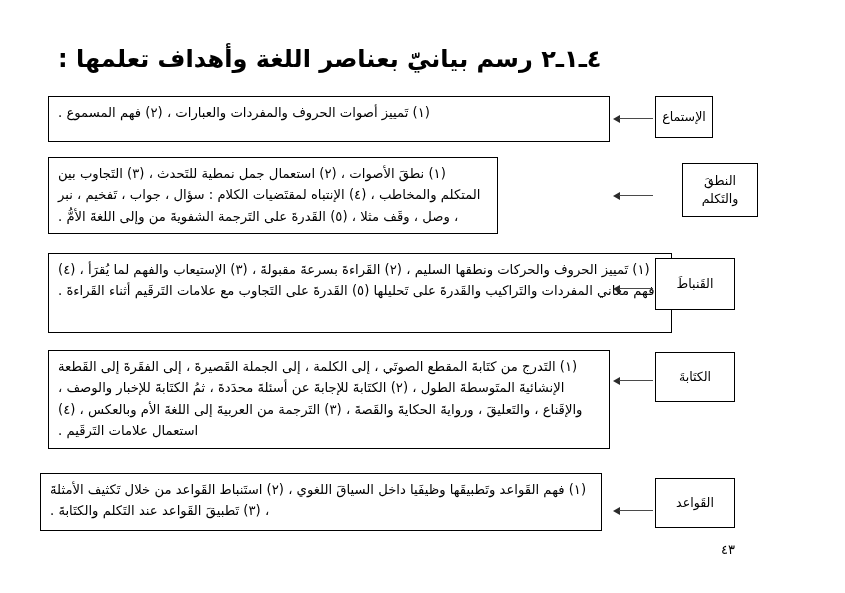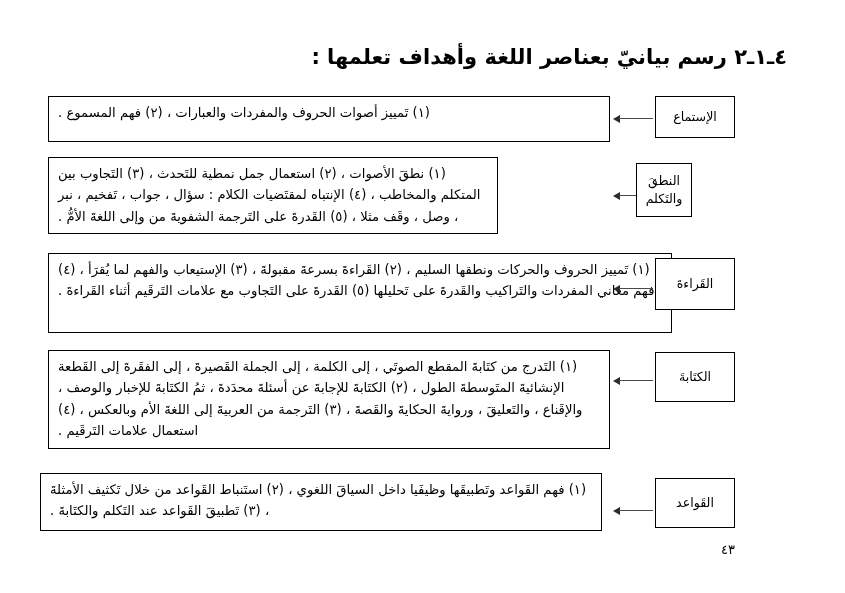--- a/index.html
+++ b/index.html
@@ -22,22 +22,22 @@
     width: 845px;
     height: 593px;
   }
 
   
   .page-title {
     position: absolute;
     top: 44px;
     right: 58px;
     left: 58px;
-    text-align: right;
-    font-size: 21px;
+    text-align: left;
+    font-size: 24px;
     font-weight: bold;
     letter-spacing: 0px;
     direction: rtl;
     white-space: nowrap;
     line-height: 1.3;
   }
 
   
   .row {
     position: absolute;
@@ -120,49 +120,49 @@
   <div class="page-title">٤ـ١ـ٢ رسم بيانيّ بعناصر اللغة وأهداف تعلمها :</div>
 
   <div class="row">
     <div class="content-box" style="left:48px; top:96px; width:562px; height:46px;">
       <span class="ctext">(١) تَمييز أصوات الحروف والمفردات والعبارات ، (٢) فهم المسموع .</span>
     </div>
     <div class="connector" style="left:613px; top:113px; width:40px;">
       <span class="head"></span>
       <span class="shaft"></span>
     </div>
-    <div class="label-box" style="left:655px; top:96px; width:80px; height:42px;">
+    <div class="label-box" style="left:655px; top:96px; width:58px; height:42px;">
       <span class="ltext">الإستماع</span>
     </div>
   </div>
 
   <div class="row">
     <div class="content-box" style="left:48px; top:157px; width:450px; height:77px;">
       <span class="ctext">(١) نطقَ الأصوات ، (٢) استعمال جمل نمطية للتَحدث ، (٣) التَجاوب بين المتكلم والمخاطب ، (٤) الإنتباه لمقتَضيات الكلام : سؤال ، جواب ، تَفخيم ، نبر ، وصل ، وقَف مثلا ، (٥) القَدرةَ على التَرجمة الشفويةَ من وإلى اللغةَ الأمُّ .</span>
     </div>
     <div class="connector" style="left:613px; top:190px; width:40px;">
       <span class="head"></span>
       <span class="shaft"></span>
     </div>
-    <div class="label-box" style="left:636px; top:163px; width:56px; height:54px;">
+    <div class="label-box" style="left:682px; top:163px; width:76px; height:54px;">
       <span class="ltext">النطقَ
 والتَكلم</span>
     </div>
   </div>
 
   <div class="row">
     <div class="content-box" style="left:48px; top:253px; width:624px; height:80px;">
       <span class="ctext">(١) تَمييز الحروف والحركات ونطقها السليم ، (٢) القَراءةَ بسرعةَ مقبولةَ ، (٣) الإستيعاب والفهم لما يُقرَأ ، (٤) فهم معاني المفردات والتَراكيب والقَدرةَ على تَحليلها (٥) القَدرةَ على التَجاوب مع علامات التَرقَيم أثناء القَراءةَ .</span>
     </div>
     <div class="connector" style="left:613px; top:283px; width:40px;">
       <span class="head"></span>
       <span class="shaft"></span>
     </div>
     <div class="label-box" style="left:655px; top:258px; width:80px; height:52px;">
-      <span class="ltext">القَراءةَ</span>
+      <span class="ltext">القَنباطَ</span>
     </div>
   </div>
 
   <div class="row">
     <div class="content-box" style="left:48px; top:350px; width:562px; height:99px;">
       <span class="ctext">(١) التَدرج من كتَابةَ المقطع الصوتَي ، إلى الكلمة ، إلى الجملة القَصيرةَ ، إلى الفقَرةَ إلى القَطعة الإنشائيةَ المتَوسطةَ الطول ، (٢) الكتَابةَ للإجابةَ عن أسئلةَ محدَدةَ ، ثمُ الكتَابةَ للإخبار والوصف ، والإقَناع ، والتَعليقَ ، وروايةَ الحكايةَ والقَصةَ ، (٣) التَرجمة من العربيةَ إلى اللغةَ الأم وبالعكس ، (٤) استعمال علامات التَرقَيم .</span>
     </div>
     <div class="connector" style="left:613px; top:375px; width:40px;">
       <span class="head"></span>
       <span class="shaft"></span>

